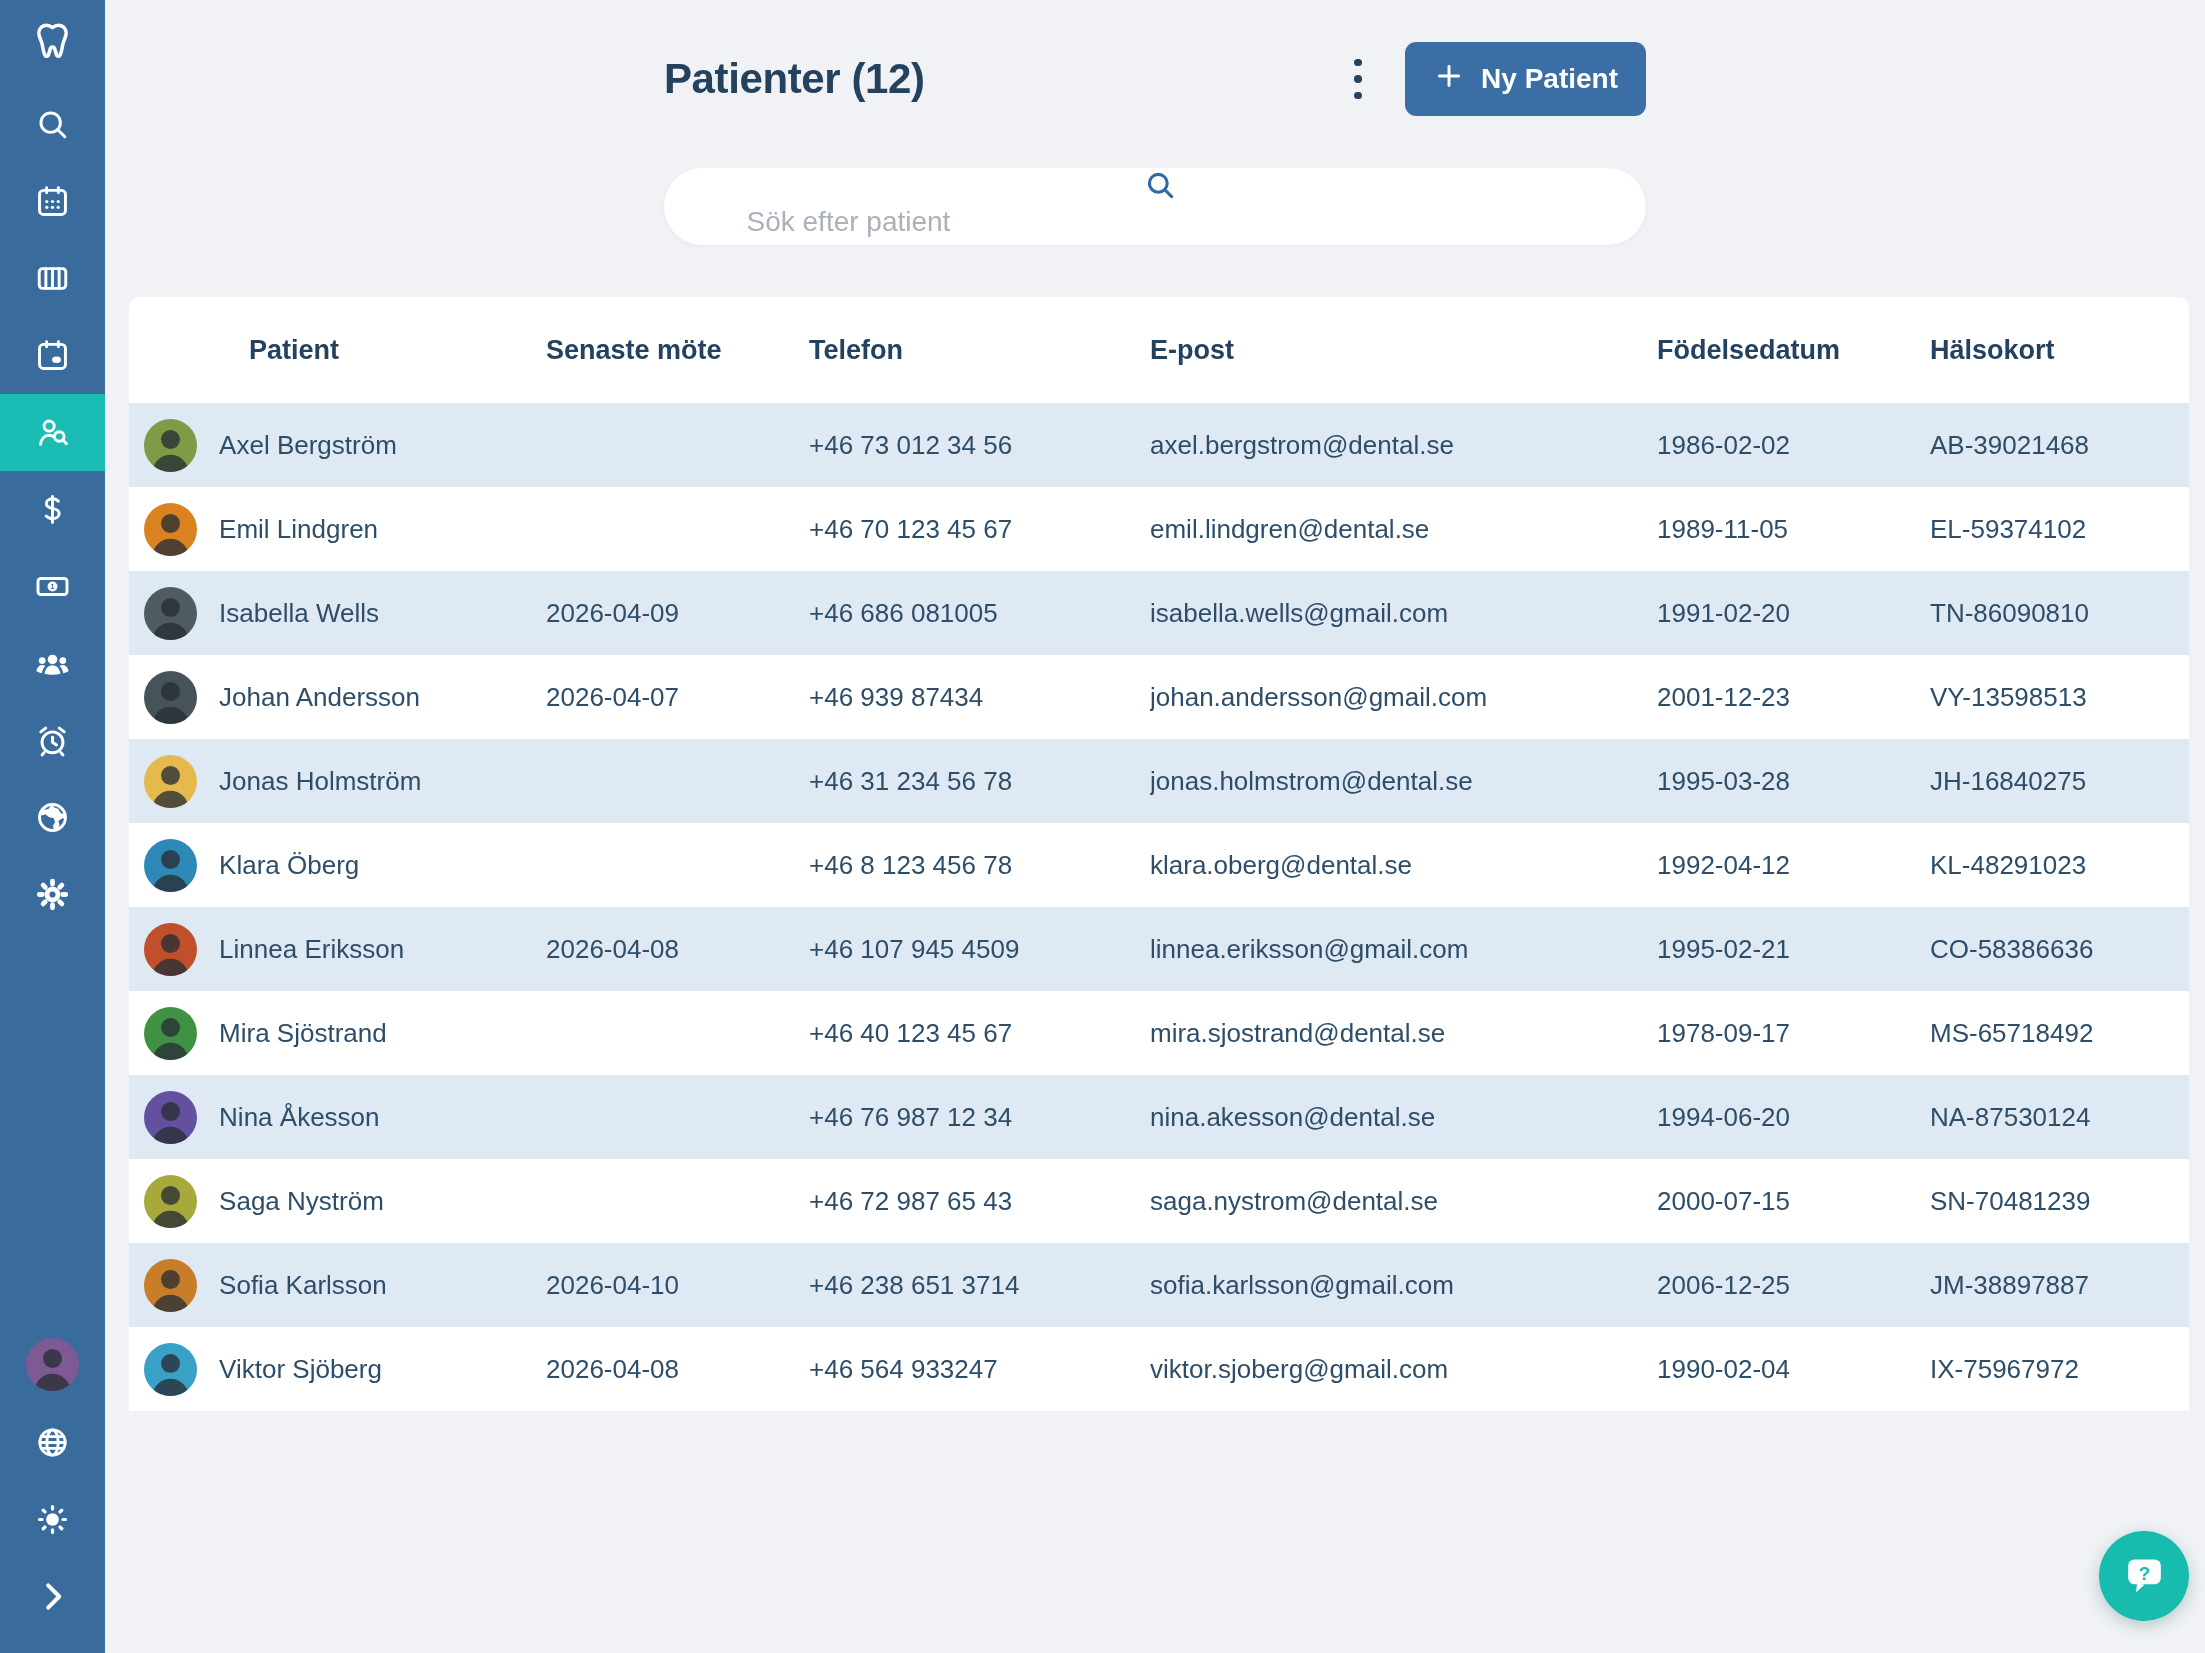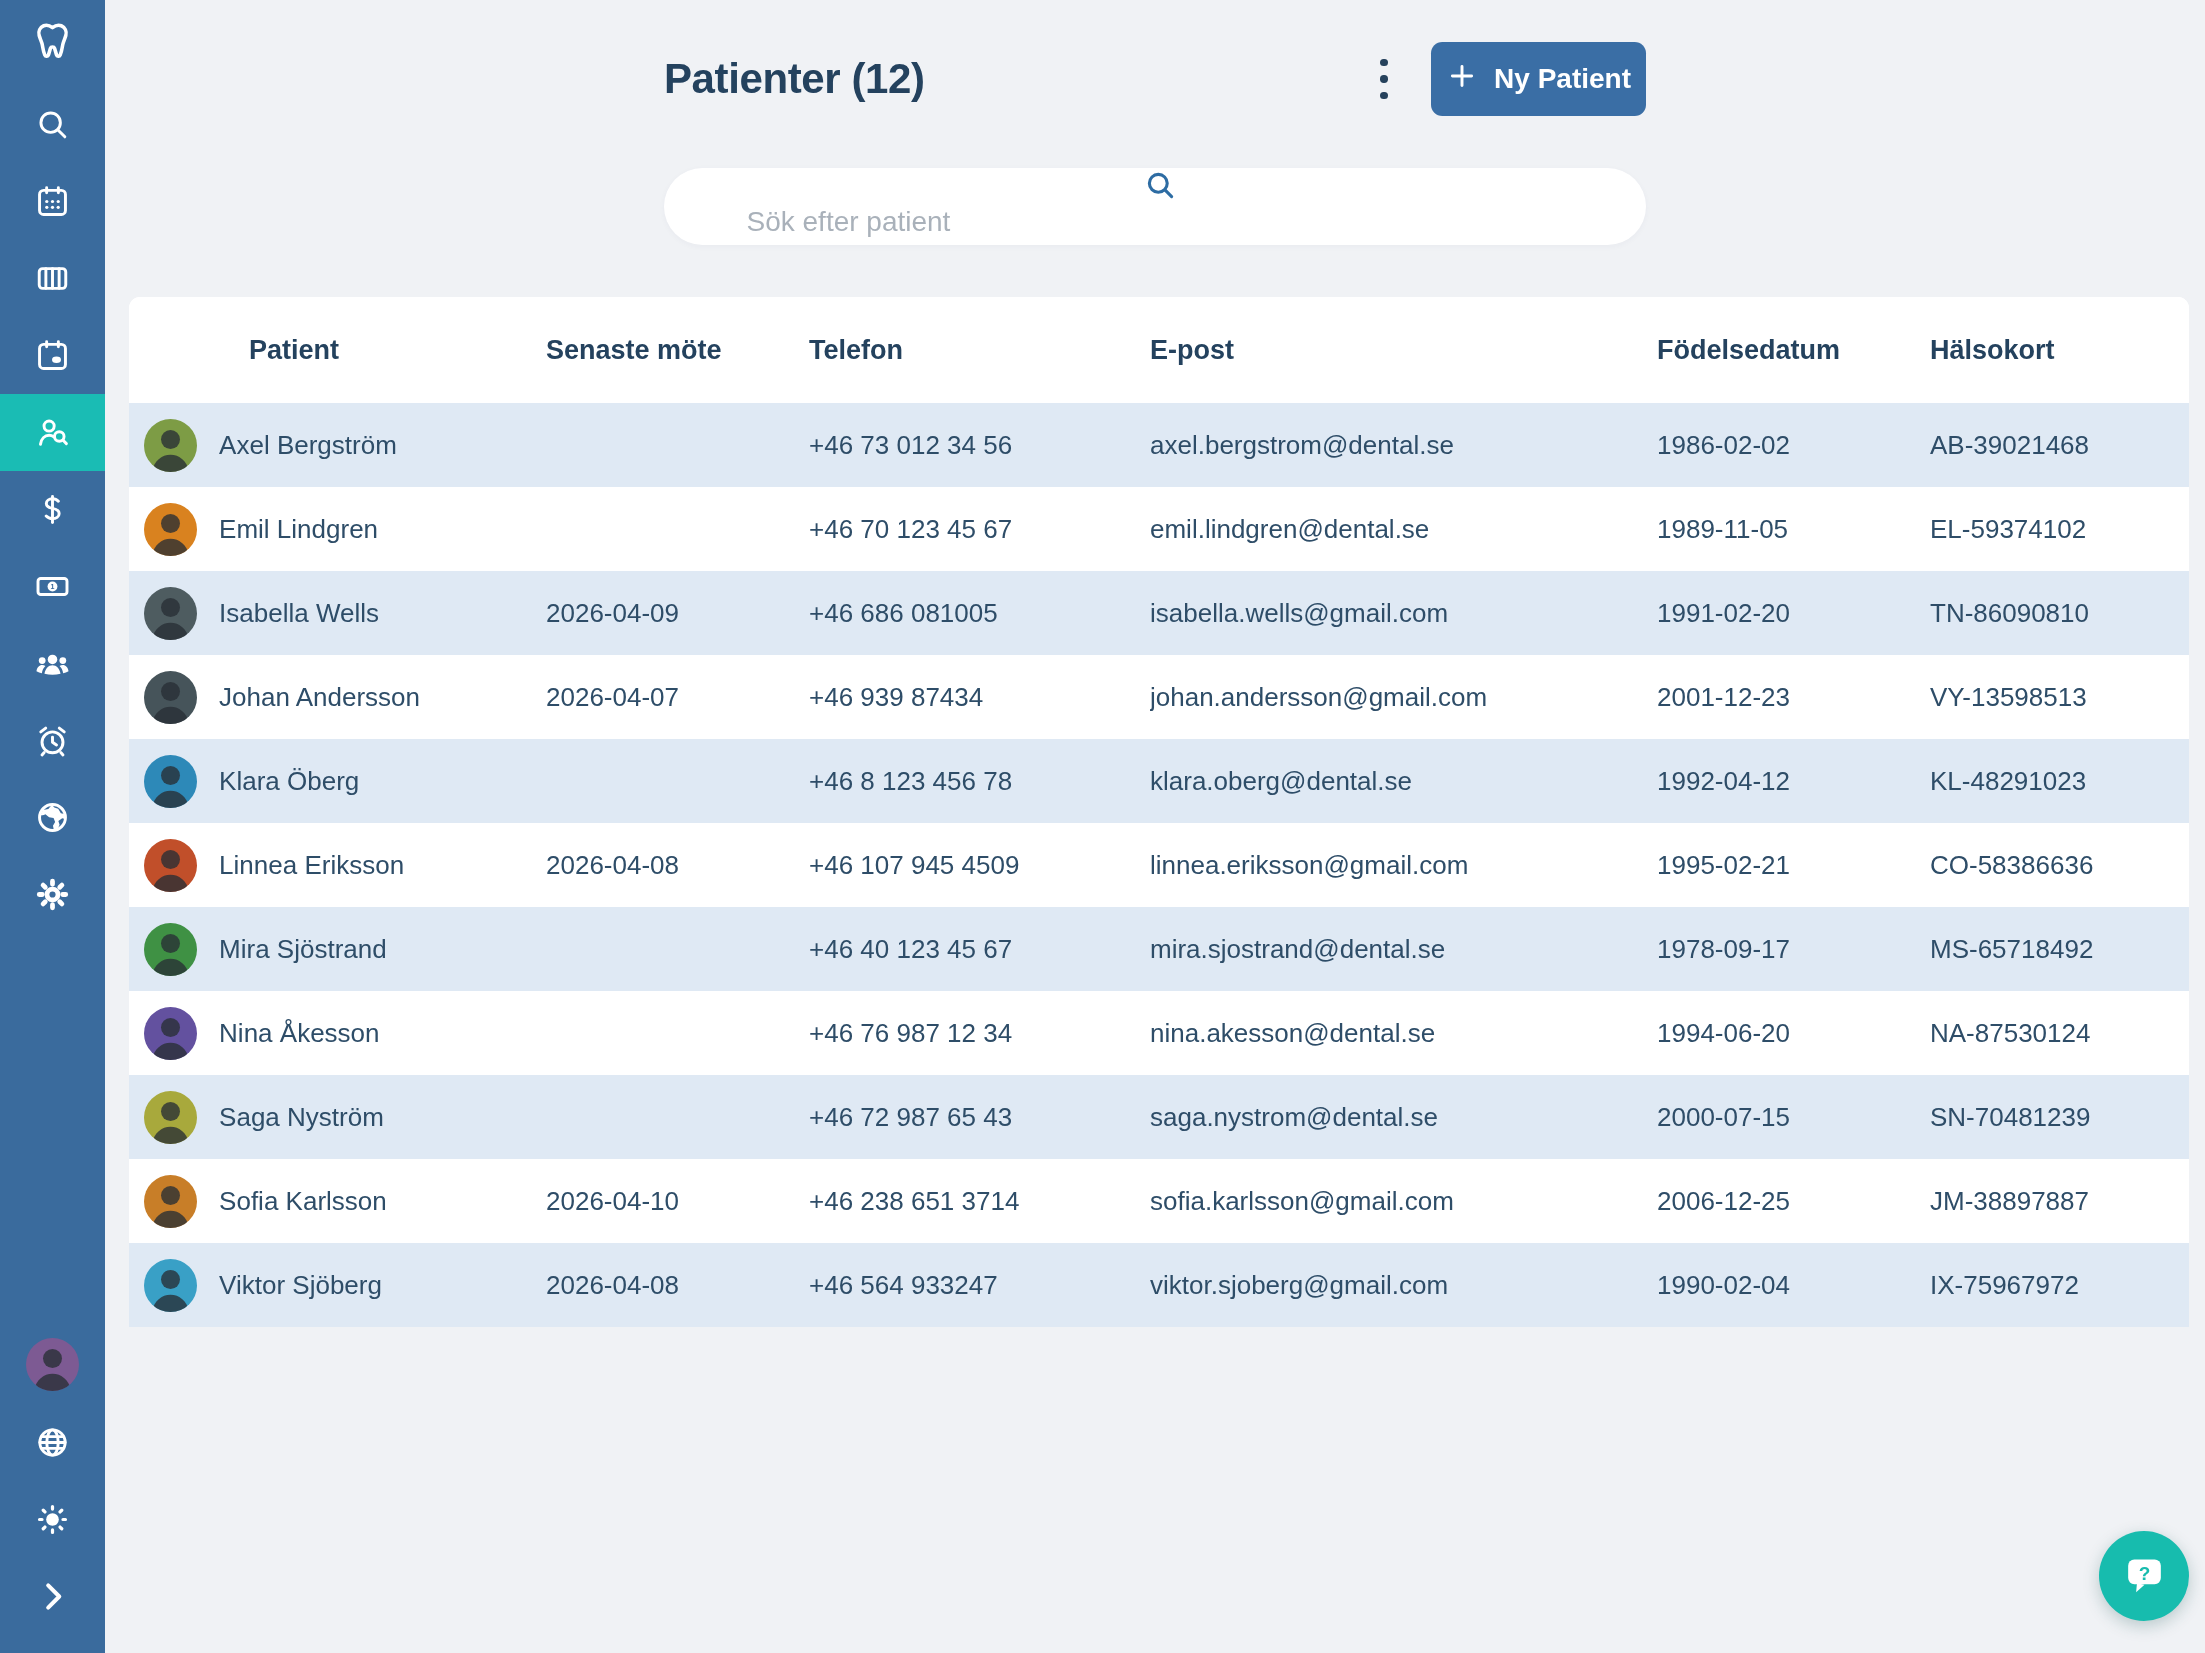--- a/index.html
+++ b/index.html
@@ -19,21 +19,21 @@
   .side-avatar{width:53px;height:53px;border-radius:50%;overflow:hidden;margin-bottom:13px;cursor:pointer;}
   .side-avatar svg{width:53px;height:53px;display:block;}
 
   
   .main{position:absolute;left:105px;top:0;width:2100px;height:1653px;}
   .header-row{width:982px;margin:0 auto;padding-top:42px;display:flex;align-items:center;justify-content:space-between;}
   .page-title{font-size:42px;font-weight:bold;color:#24425e;letter-spacing:-0.4px;}
   .header-actions{display:flex;align-items:center;gap:37px;}
   .kebab{display:flex;flex-direction:column;gap:9px;padding:6.5px;cursor:pointer;}
   .kebab i{width:7.3px;height:7.3px;border-radius:50%;background:#26425c;display:block;}
-  .btn-primary{height:74px;padding:0 15px;background:#3a6ea5;color:#fff;font-size:28px;font-weight:bold;
+  .btn-primary{height:74px;padding:0 28px;background:#3a6ea5;color:#fff;font-size:28px;font-weight:bold;
                border:none;border-radius:11.3px;display:flex;align-items:center;gap:16px;cursor:pointer;
                font-family:"Liberation Sans",sans-serif;}
   .btn-primary svg{width:32px;height:32px;}
 
   .search-pill{width:982px;height:77px;margin:52px auto 0;background:#fff;border-radius:39px;
                display:flex;align-items:center;padding-left:31px;box-sizing:border-box;
                box-shadow:0 1.6px 6.5px rgba(40,60,90,.04);flex-direction:column;}
   .search-pill svg{width:34px;height:34px;margin-right:21px;flex:none;}
   .search-pill input{border:none;outline:none;background:transparent;font-size:28px;color:#33475a;
                      width:848px;font-family:"Liberation Sans",sans-serif;}
@@ -322,20 +322,37 @@
             <div class="cell">2026-04-07</div>
             <div class="cell">+46 939 87434</div>
             <div class="cell">johan.andersson@gmail.com</div>
             <div class="cell">2001-12-23</div>
             <div class="cell">VY-13598513</div>
           </div>
           <div class="trow">
             <div class="cell cell-patient">
               <span class="avatar">
                 <svg viewBox="0 0 48 48">
+                  <rect width="48" height="48" fill="#e5b94e"></rect>
+                  <circle cx="24" cy="18.5" r="8.6" fill="rgba(40,46,52,.78)"></circle>
+                  <path d="M7 48c2.2-10.2 9-15.6 17-15.6S38.8 37.8 41 48z" fill="rgba(40,46,52,.78)"></path>
+                </svg>
+              </span>
+              <span class="pname">Jonas Holmström</span>
+            </div>
+            <div class="cell"></div>
+            <div class="cell">+46 31 234 56 78</div>
+            <div class="cell">jonas.holmstrom@dental.se</div>
+            <div class="cell">1995-03-28</div>
+            <div class="cell">JH-16840275</div>
+          </div>
+          <div class="trow">
+            <div class="cell cell-patient">
+              <span class="avatar">
+                <svg viewBox="0 0 48 48">
                   <rect width="48" height="48" fill="#2d89b8"></rect>
                   <circle cx="24" cy="18.5" r="8.6" fill="rgba(40,46,52,.78)"></circle>
                   <path d="M7 48c2.2-10.2 9-15.6 17-15.6S38.8 37.8 41 48z" fill="rgba(40,46,52,.78)"></path>
                 </svg>
               </span>
               <span class="pname">Klara Öberg</span>
             </div>
             <div class="cell"></div>
             <div class="cell">+46 8 123 456 78</div>
             <div class="cell">klara.oberg@dental.se</div>

